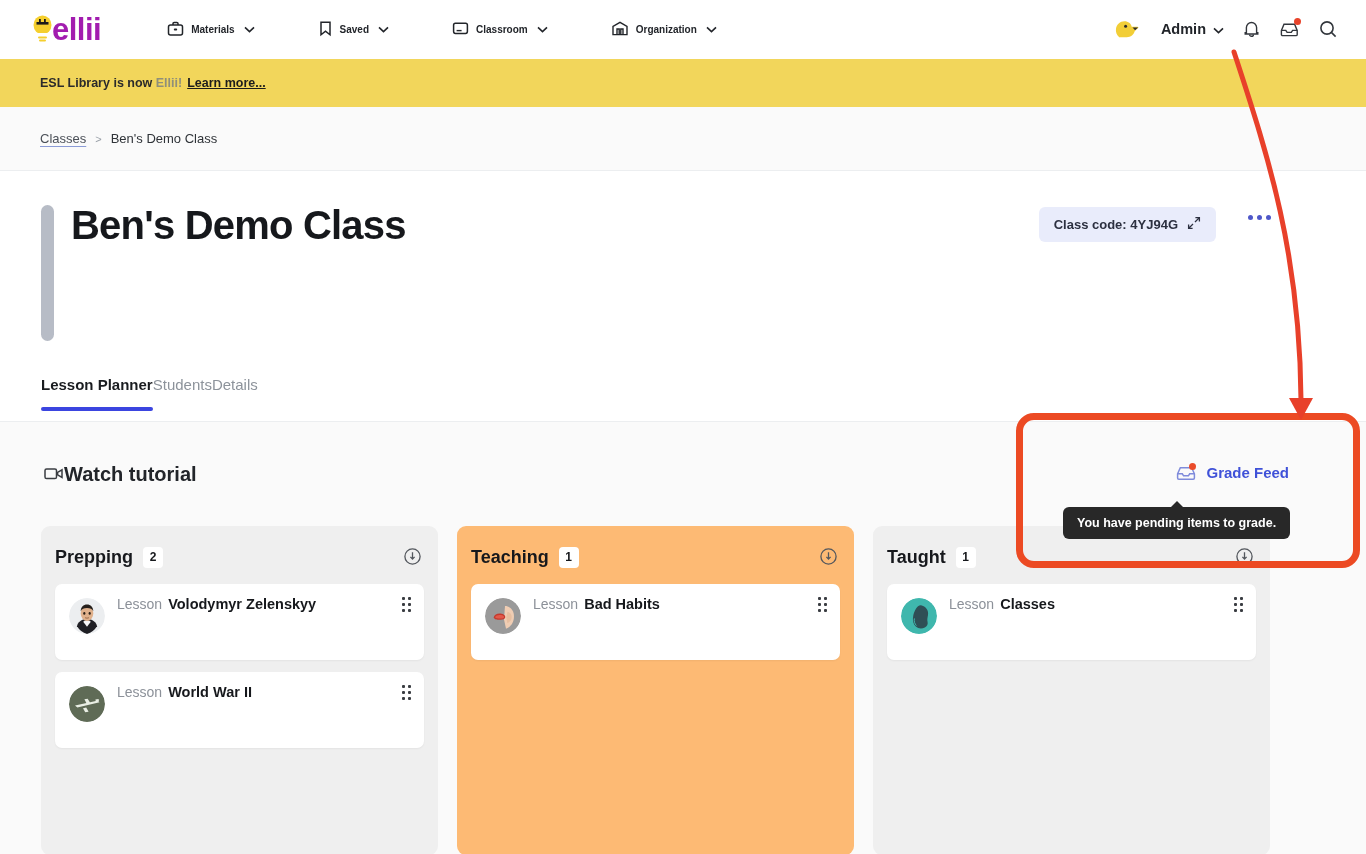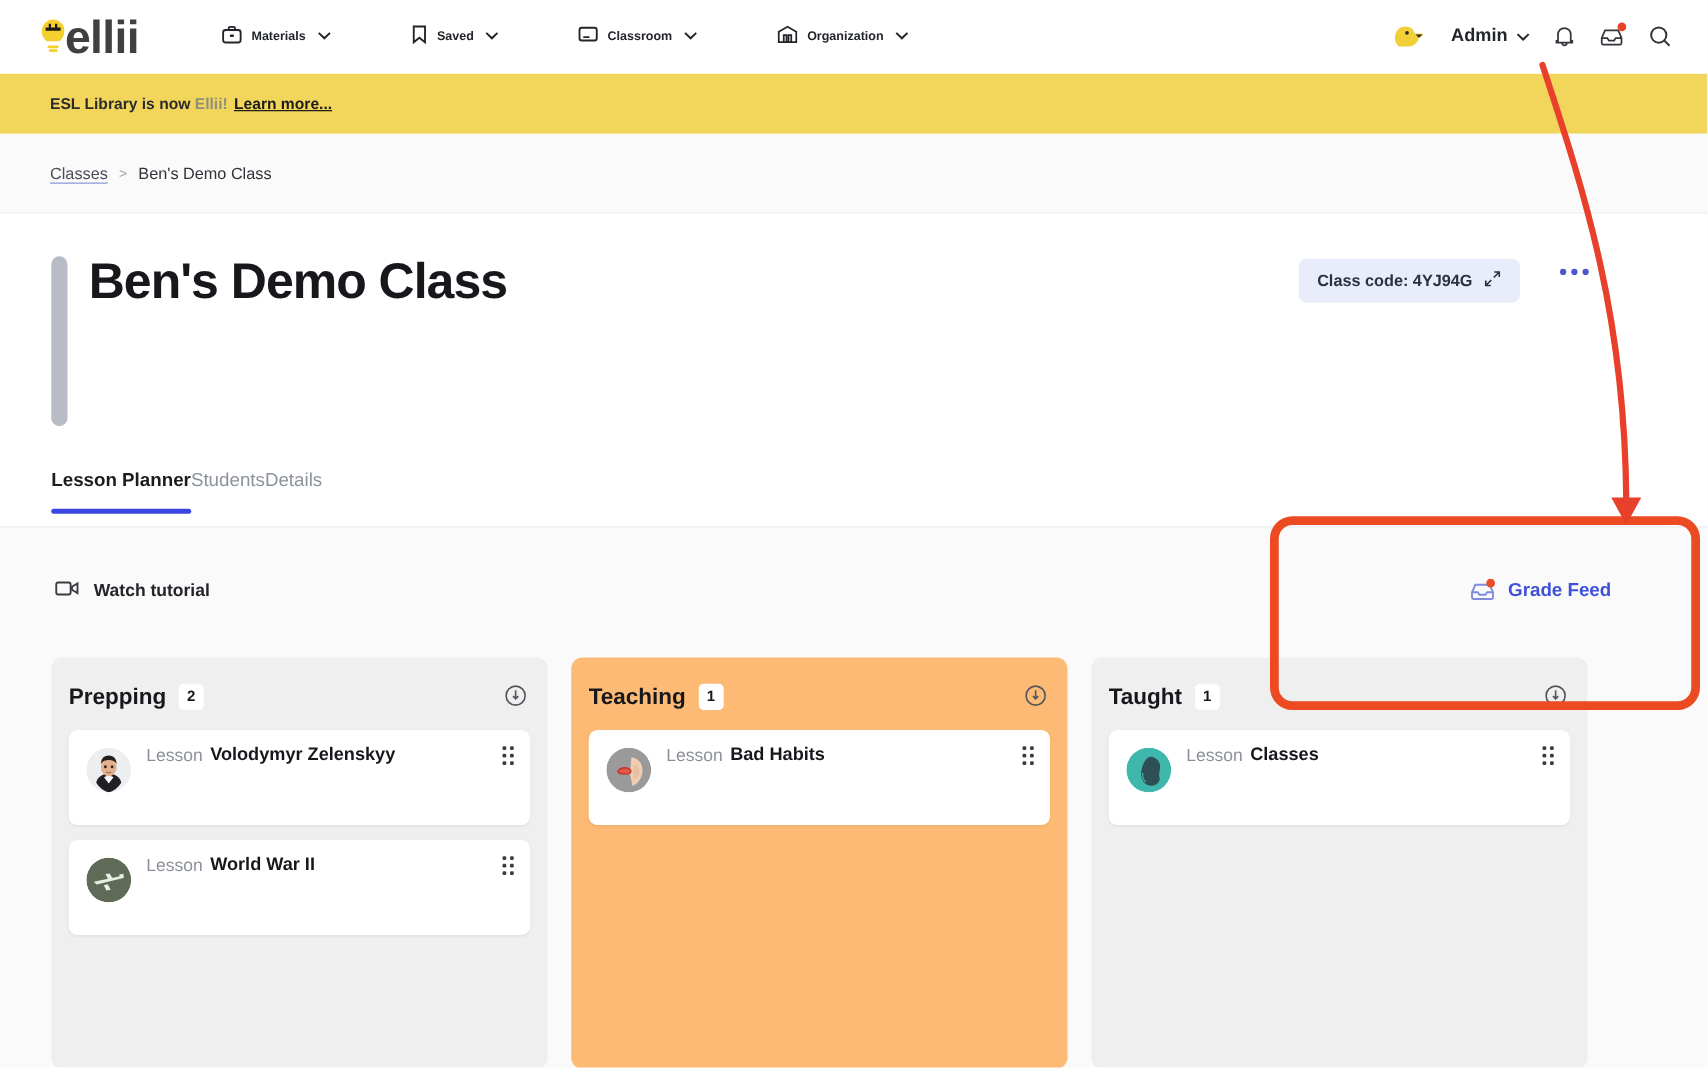--- a/index.html
+++ b/index.html
@@ -14,21 +14,21 @@
   
   .topnav {
     position: absolute; top: 0; left: 0; width: 1366px; height: 59px;
     background: #ffffff;
     display: flex; align-items: center;
     border-bottom: 1px solid #ffffff;
   }
   .logo { display: flex; align-items: center; margin-left: 32px; }
   .logo-bulb { width: 21px; height: 30px; position: relative; }
   .logo-text {
-    font-size: 37px; font-weight: 700; color: #404040;
+    font-size: 31px; font-weight: 700; color: #a21caf;
     letter-spacing: -0.5px; margin-left: -1px; line-height: 1;
   }
   .nav-items { display: flex; align-items: center; margin-left: 30px; gap: 27px; }
   .nav-item {
     display: flex; align-items: center; gap: 7px;
     font-size: 10px; font-weight: 700; color: #22252a; cursor: pointer; margin-left: 36px;
   }
   .nav-item .chev { margin-left: 2px; }
   .nav-right {
     margin-left: auto; margin-right: 28px;
@@ -109,22 +109,22 @@
     height: 4px; background: #3b45e0; border-radius: 2px;
   }
 
   
   .planner {
     position: absolute; top: 421px; left: 0; width: 1366px; height: 433px;
     background: #fafafa; border-top: 1px solid #eceef0;
   }
   .watch {
     position: absolute; left: 44px; top: 41px;
-    display: flex; align-items: center; gap: 11px;
-    font-size: 14px; font-weight: 700; color: #22252a; cursor: pointer;
+    display: flex; align-items: center; gap: 0;
+    font-size: 20px; font-weight: 700; color: #22252a; cursor: pointer;
   }
   .gradefeed {
     position: absolute; right: 77px; top: 41px;
     display: flex; align-items: center; gap: 9px;
     font-size: 15px; font-weight: 700; color: #3f51d8; cursor: pointer;
   }
   .tooltip {
     position: absolute; left: 1063px; top: 507px; z-index: 40;
     background: #282828; color: #ffffff; border-radius: 6px;
     padding: 9px 14px; font-size: 12.5px; font-weight: 700; white-space: nowrap;
@@ -501,20 +501,21 @@
               <i></i>
               <i></i>
               <i></i>
           </span>
         </div>
       </div>
 
     </div>
   </div>
 
+  <div class="tooltip">You have pending items to grade.</div>
 
   <div class="anno-box"></div>
   <svg class="anno-arrow" viewBox="0 0 1366 854">
     <path d="M1234 52 C1266 150, 1300 250, 1301 400" fill="none" stroke="#e8402a" stroke-width="5" stroke-linecap="round"></path>
     <path d="M1289 398 L1301 420 L1313 398 Z" fill="#e8402a"></path>
   </svg>
 
 </div>
 
 </body></html>

